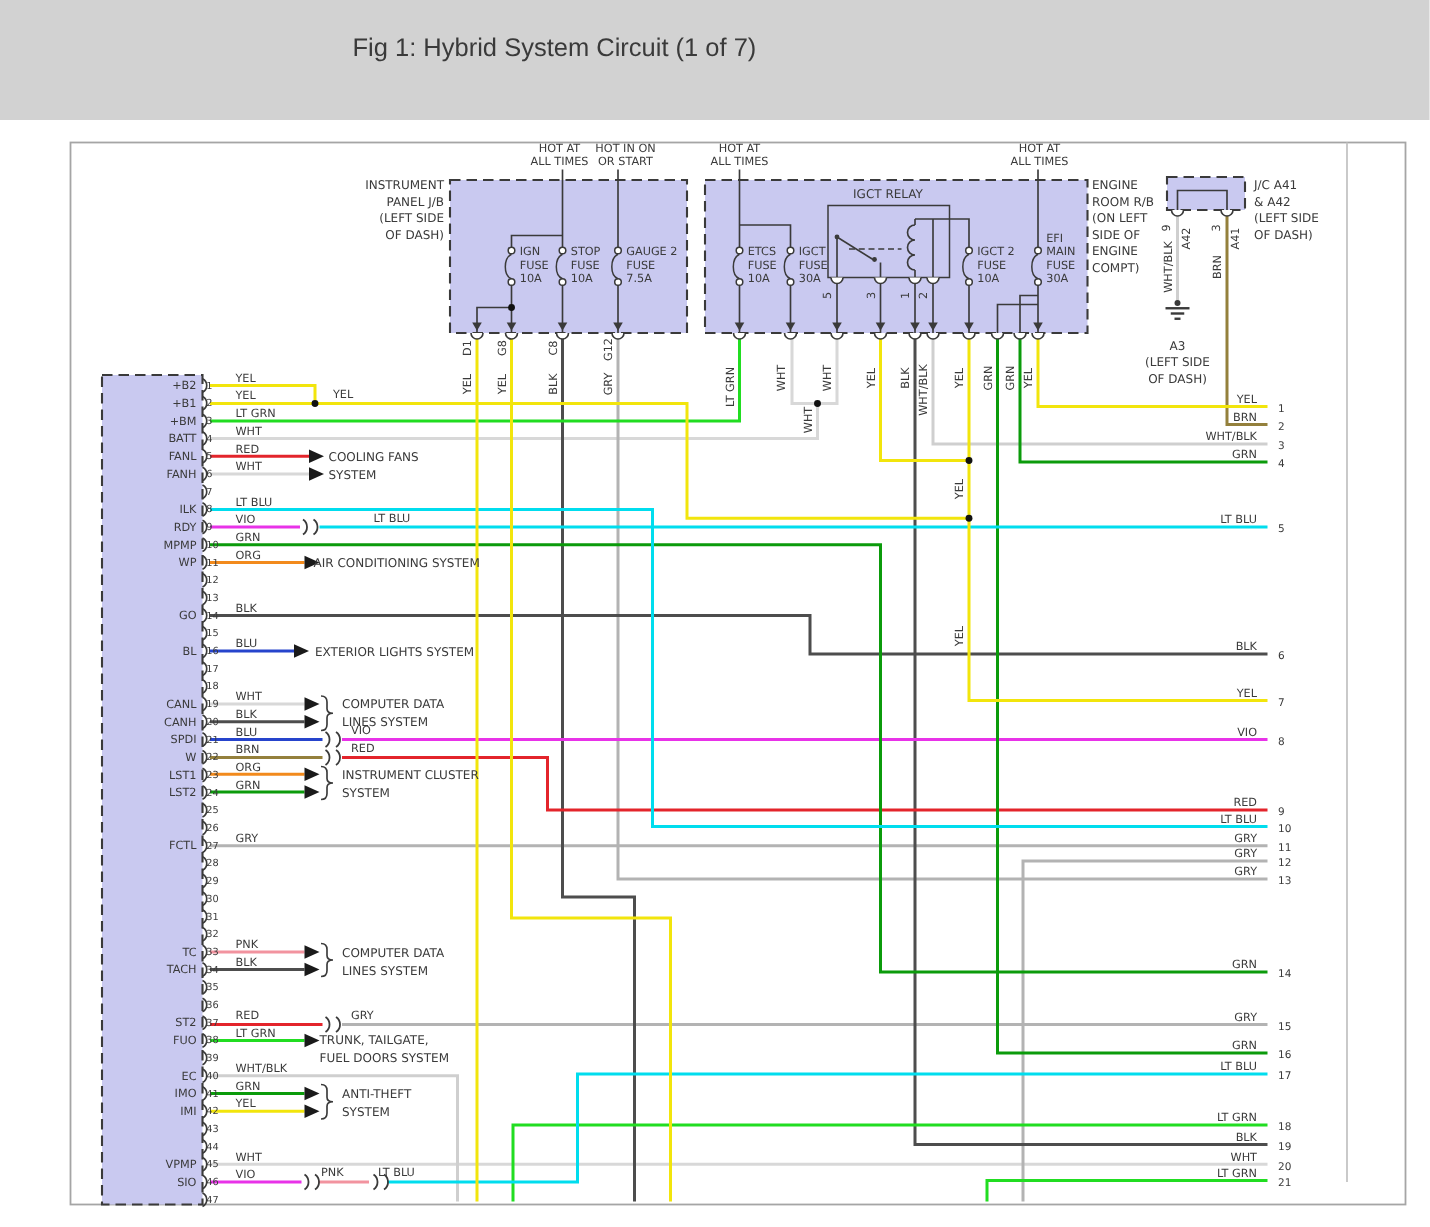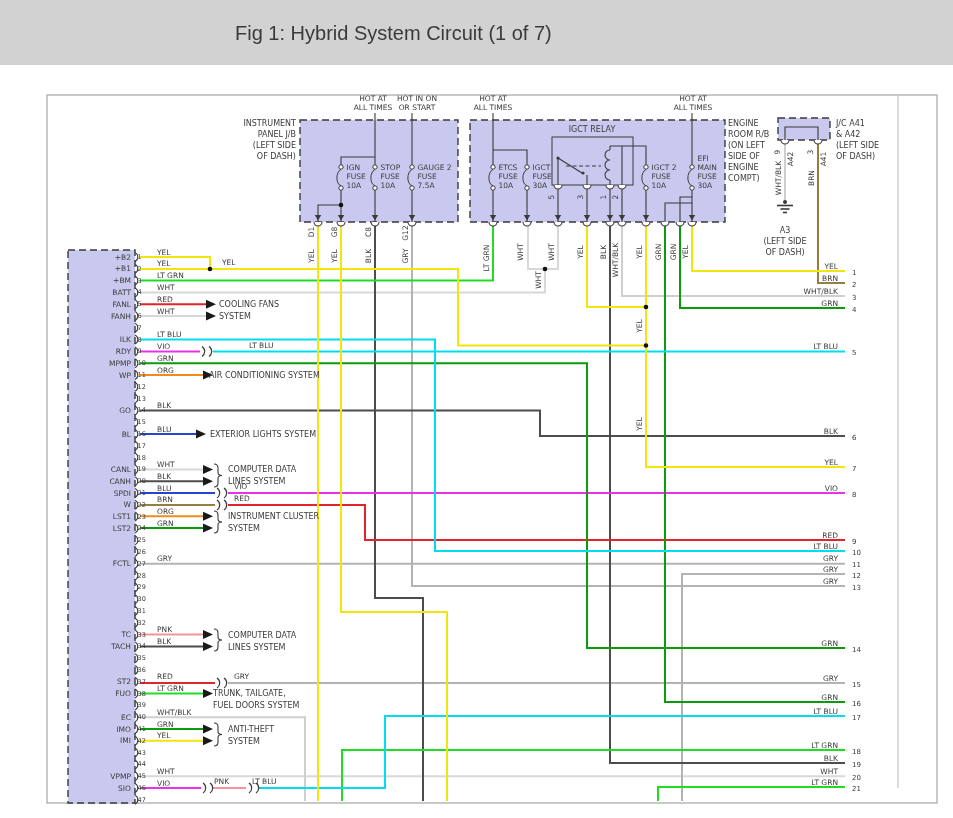--- a/index.html
+++ b/index.html
@@ -1,19 +1,19 @@
 <!DOCTYPE html>
 <html><head>
 <meta charset="utf-8">
 <style>
   html,body{margin:0;padding:0;background:#ffffff;width:953px;height:818px;overflow:hidden;}
   .titlebar{
-    position:absolute;left:0;top:0;width:953px;height:65px;
+    position:absolute;left:0;top:0;width:953px;height:80px;
     background:#d2d2d2;box-sizing:border-box;
-    font-family:"Liberation Sans",sans-serif;font-size:20px;color:#3a3a3a;
+    font-family:"Liberation Sans",sans-serif;font-size:17px;color:#3a3a3a;
     padding:22px 0 0 235px;
   }
   #svgroot{position:absolute;left:0;top:0;}
   #svgroot text{font-family:"DejaVu Sans","Liberation Sans",sans-serif;fill:#3a3a3a;}
 </style>
 </head>
 <body>
 
 <div class="titlebar">
   <span>Fig 1: Hybrid System Circuit (1 of 7)</span>

